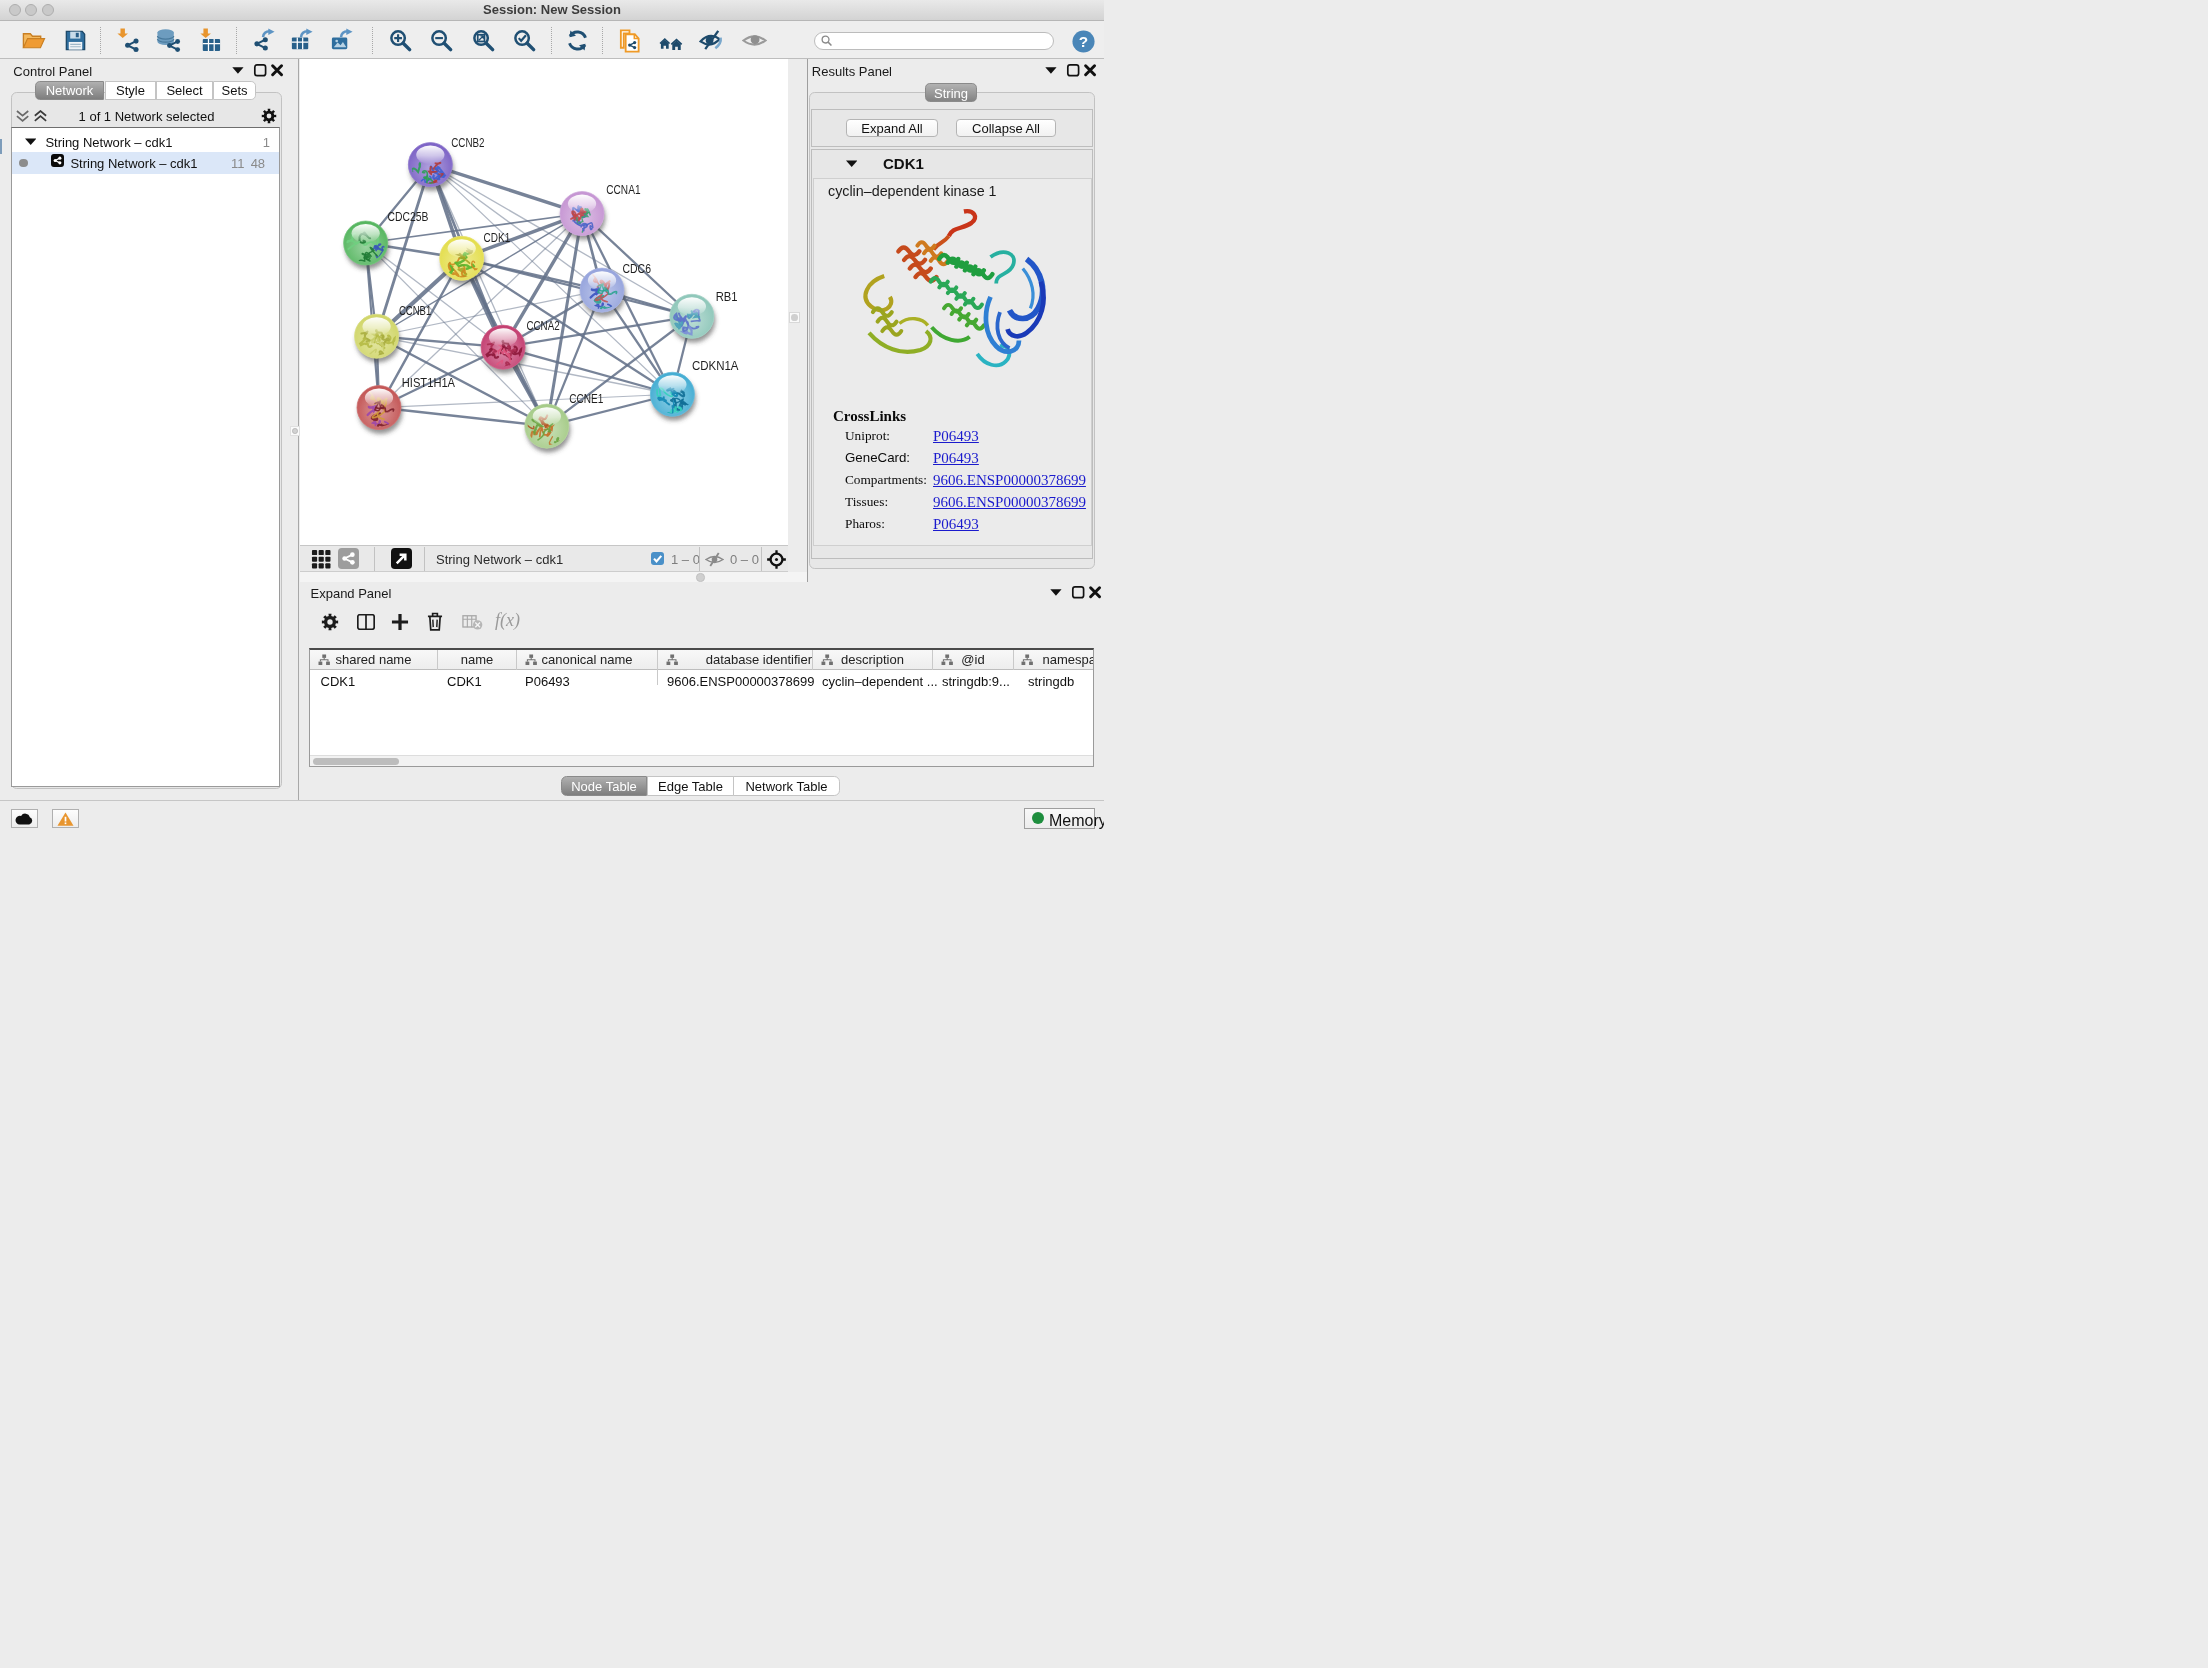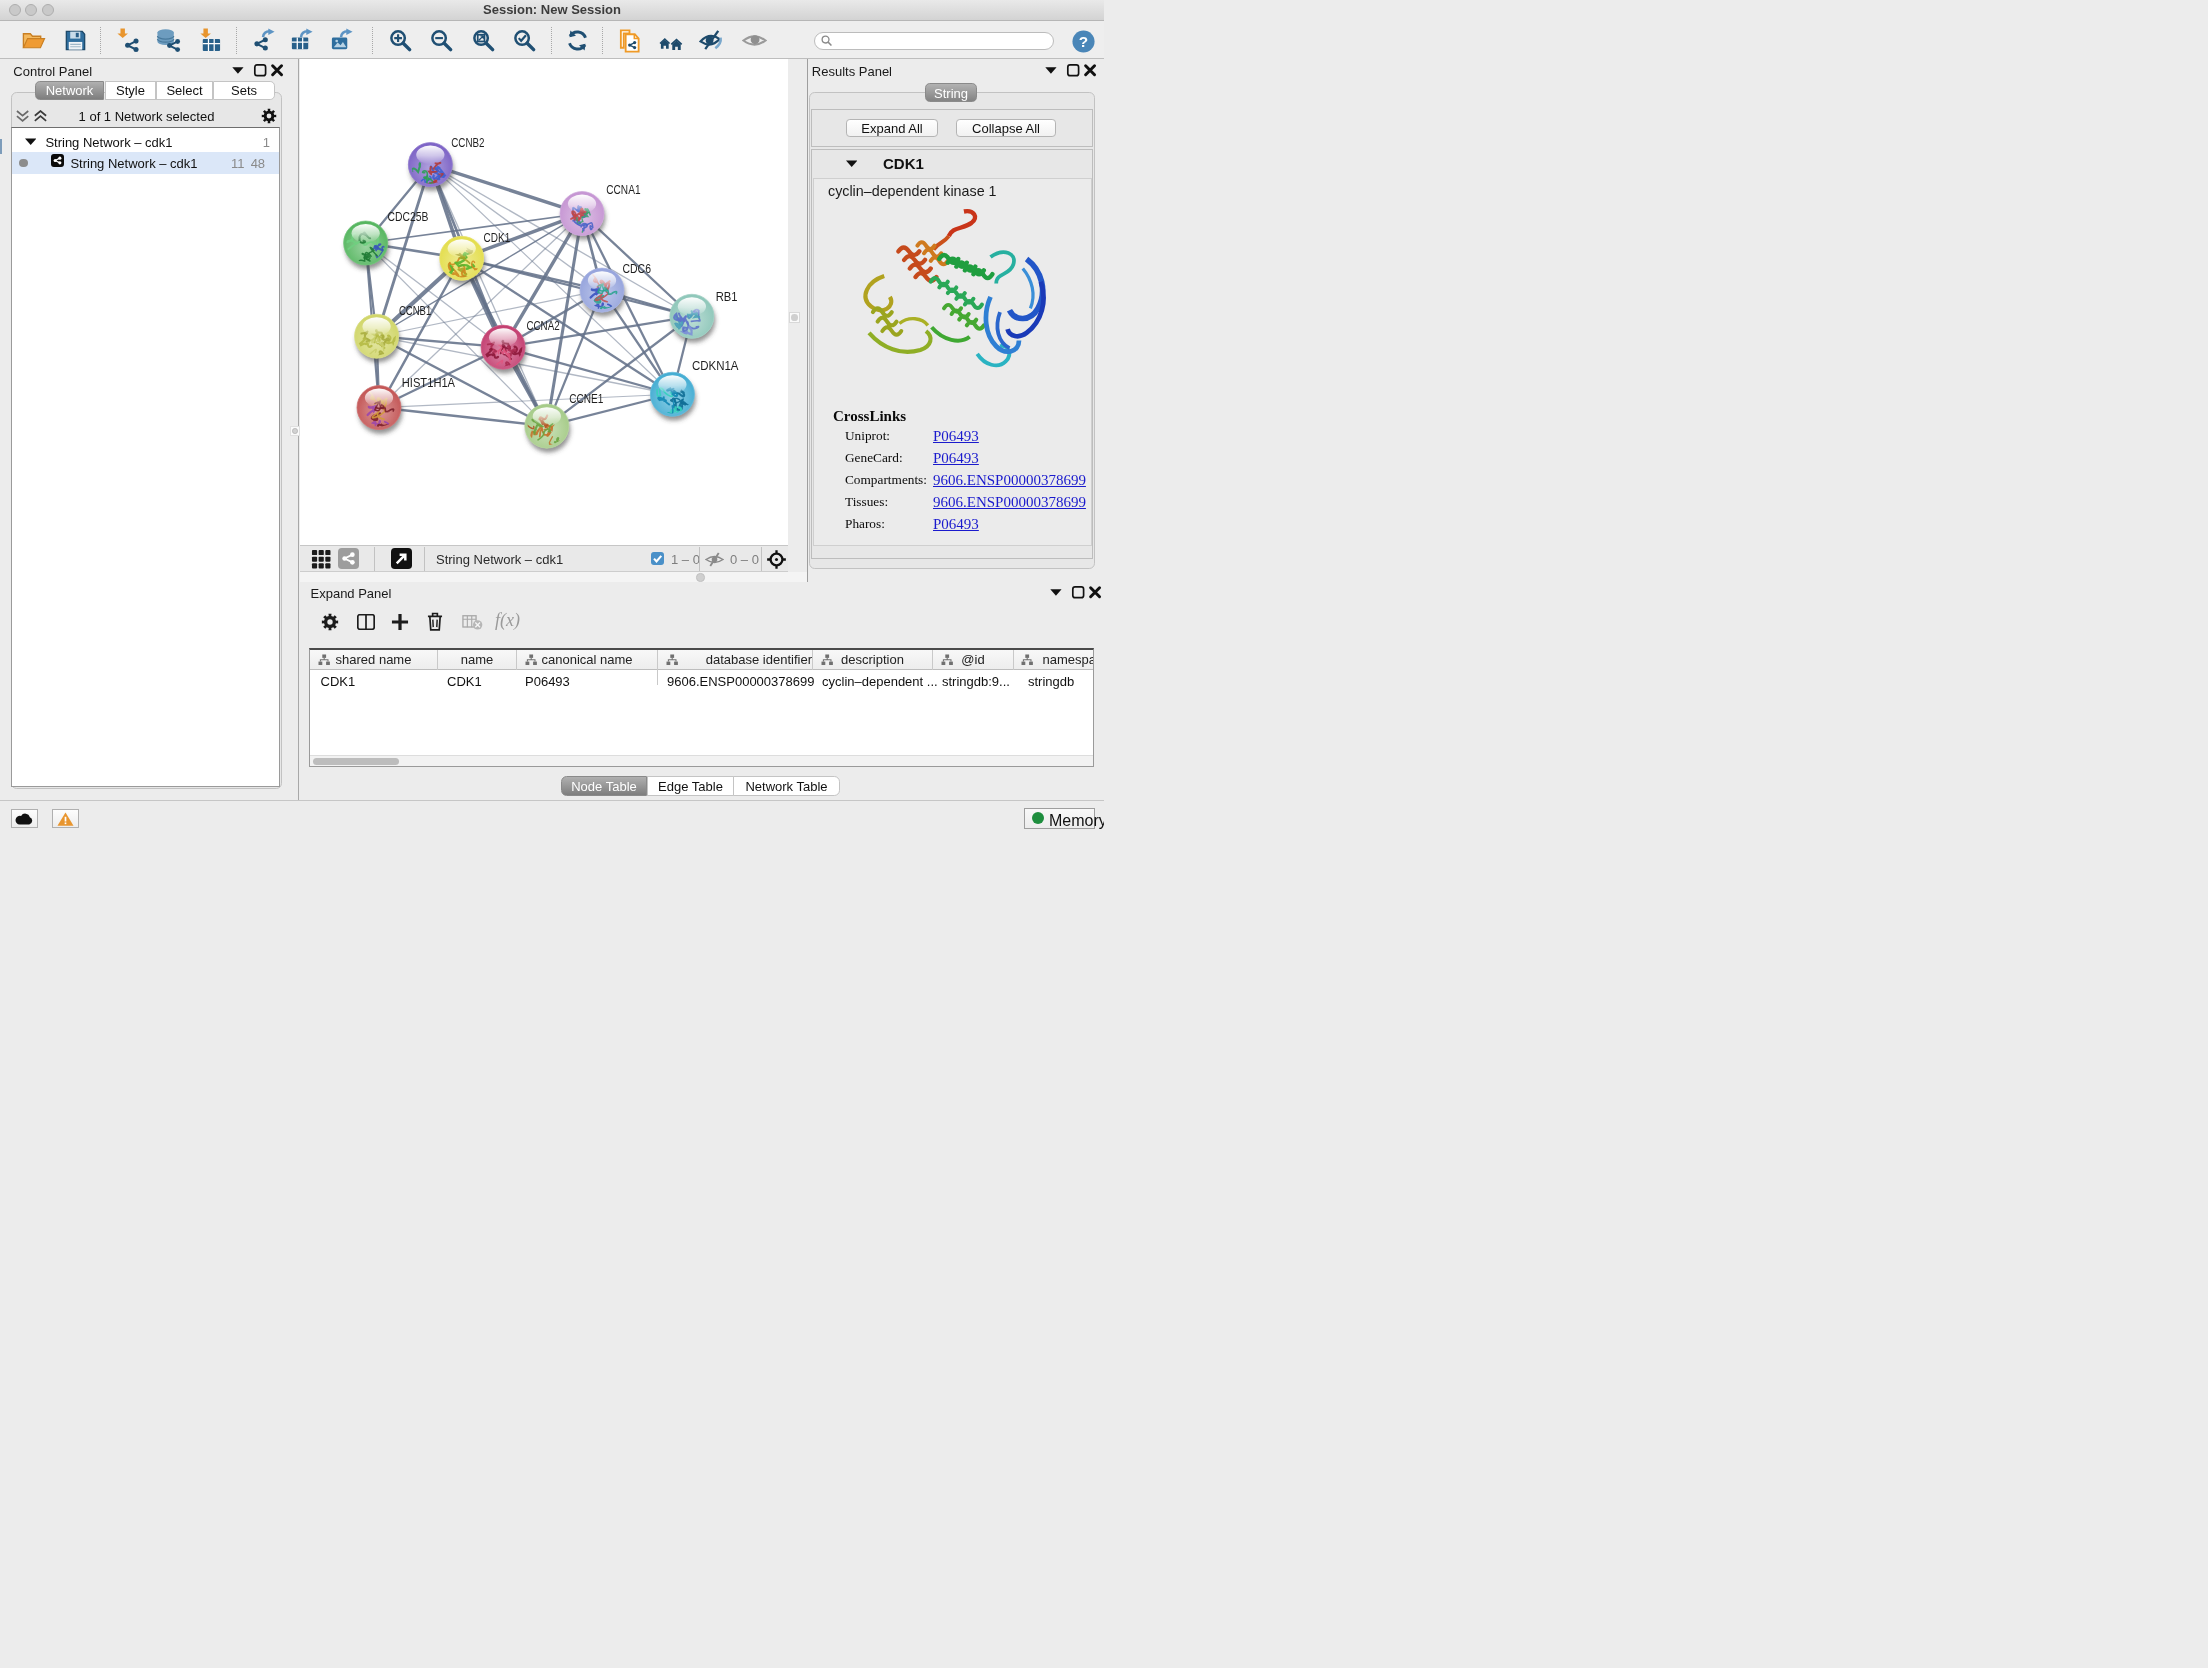--- a/index.html
+++ b/index.html
@@ -152,21 +152,21 @@
     <div class="abs ptitle" style="left:13.3px;top:4.8px">Control Panel</div>
     <svg width="57" height="15" viewBox="0 0 60 16" style="position:absolute;left:231px;top:3.8px">
       <path d="M1 4.5 h12 l-6 7 z" fill="#111"></path>
       <rect x="25" y="2" width="11.5" height="11.5" rx="2.4" fill="none" stroke="#111" stroke-width="1.8"></rect>
       <path d="M44 3 l9.5 9.5 M53.5 3 L44 12.5" stroke="#111" stroke-width="3.2" stroke-linecap="round"></path>
     </svg>
     <div class="abs" style="left:11px;top:33px;width:271px;height:697px;background:#e7e7e7;border:1px solid #c2c2c2;border-radius:5.7px"></div>
     <div class="tabbtn tabsel" style="left:35px;top:22px;width:69px;height:19px;border-radius:4.8px 0 0 4.8px;">Network</div>
     <div class="tabbtn" style="left:105px;top:22px;width:51px;height:19px;">Style</div>
     <div class="tabbtn" style="left:156px;top:22px;width:57px;height:19px;">Select</div>
-    <div class="tabbtn" style="left:213px;top:22px;width:62px;height:19px;border-radius:0 4.8px 4.8px 0;">Sets</div>
+    <div class="tabbtn" style="left:213px;top:22px;width:43px;height:19px;border-radius:0 4.8px 4.8px 0;">Sets</div>
     <svg width="32" height="12.4" viewBox="0 0 34 13" style="position:absolute;left:16px;top:51px">
       <path d="M1 1 l6 5 6-5 M1 6.5 l6 5 6-5" fill="none" stroke="#6a6a6a" stroke-width="1.8"></path>
       <path d="M20 6 l6-5 6 5 M20 11.5 l6-5 6 5" fill="none" stroke="#3a3a3a" stroke-width="1.8"></path>
     </svg>
     <div class="abs" style="left:11px;top:50px;width:271px;text-align:center;font-size:13px;color:#111">1 of 1 Network selected</div>
     <svg width="16" height="16" viewBox="0 0 17 17" style="position:absolute;left:261px;top:49px">
       <path d="M7.05 0.82 L9.95 0.82 L9.68 2.84 L11.66 3.66 L12.91 2.04 L14.96 4.09 L13.34 5.34 L14.16 7.32 L16.18 7.05 L16.18 9.95 L14.16 9.68 L13.34 11.66 L14.96 12.91 L12.91 14.96 L11.66 13.34 L9.68 14.16 L9.95 16.18 L7.05 16.18 L7.32 14.16 L5.34 13.34 L4.09 14.96 L2.04 12.91 L3.66 11.66 L2.84 9.68 L0.82 9.95 L0.82 7.05 L2.84 7.32 L3.66 5.34 L2.04 4.09 L4.09 2.04 L5.34 3.66 L7.32 2.84 Z M 11.05 8.5 A 2.55 2.55 0 1 0 5.95 8.5 A 2.55 2.55 0 1 0 11.05 8.5 Z" fill="#111" fill-rule="evenodd"></path>
     </svg>
     <div class="abs" style="left:11.4px;top:68px;width:269px;height:660px;background:#fff;border:1px solid #9a9a9a;border-top:1.9px solid #6e6e6e">
       <div class="abs" style="left:0;top:3.8px;width:100%;height:20px">
@@ -684,21 +684,21 @@
     <path d="M138 160 C146 172 160 176 168 168 C176 160 170 150 162 152" fill="none" stroke="#2ab3c2" stroke-width="4"></path>
     <path d="M190 60 C206 72 212 94 202 112 C194 126 178 126 172 114" fill="none" stroke="#2256c8" stroke-width="6"></path>
     <path d="M205 84 C212 104 206 126 190 138 C182 144 172 142 170 134" fill="none" stroke="#1a3ab8" stroke-width="5"></path>
     <path d="M152 100 C144 118 146 140 158 152 C168 162 182 158 182 146" fill="none" stroke="#2f7fd4" stroke-width="5"></path>
     <path d="M162 116 C156 132 160 148 172 154" fill="none" stroke="#2a66cc" stroke-width="4"></path>
     <path d="M186 70 C196 82 200 98 194 112" fill="none" stroke="#3a8fd8" stroke-width="3.4"></path>
   </svg>
 <div class="abs" style="left:833px;top:408px;font-family:'Liberation Serif',serif;font-size:15px;font-weight:bold;color:#0a0a0a">CrossLinks</div>
 <div class="abs" style="left:845px;top:428px;font-family:'Liberation Serif',serif;font-size:13.3px;color:#0a0a0a">Uniprot:</div>
 <div class="abs" style="left:933px;top:428px;font-family:'Liberation Serif',serif;font-size:15px;color:#1a1acd;text-decoration:underline">P06493</div>
-<div class="abs" style="left:845px;top:450px;font-family:Liberation Serif, serif;font-size:13.3px;color:#0a0a0a">GeneCard:</div>
+<div class="abs" style="left:845px;top:450px;font-family:Liberation Sans, sans-serif;font-size:13.3px;color:#0a0a0a">GeneCard:</div>
 <div class="abs" style="left:933px;top:450px;font-family:'Liberation Serif',serif;font-size:15px;color:#1a1acd;text-decoration:underline">P06493</div>
 <div class="abs" style="left:845px;top:472px;font-family:'Liberation Serif',serif;font-size:13.3px;color:#0a0a0a">Compartments:</div>
 <div class="abs" style="left:933px;top:472px;font-family:'Liberation Serif',serif;font-size:15px;color:#1a1acd;text-decoration:underline">9606.ENSP00000378699</div>
 <div class="abs" style="left:845px;top:494px;font-family:'Liberation Serif',serif;font-size:13.3px;color:#0a0a0a">Tissues:</div>
 <div class="abs" style="left:933px;top:494px;font-family:'Liberation Serif',serif;font-size:15px;color:#1a1acd;text-decoration:underline">9606.ENSP00000378699</div>
 <div class="abs" style="left:845px;top:516px;font-family:'Liberation Serif',serif;font-size:13.3px;color:#0a0a0a">Pharos:</div>
 <div class="abs" style="left:933px;top:516px;font-family:'Liberation Serif',serif;font-size:15px;color:#1a1acd;text-decoration:underline">P06493</div>
 <div class="abs" style="left:300px;top:582px;width:804px;height:218px;background:#ececec">
     <div class="abs ptitle" style="left:10.5px;top:3.8px">Expand Panel</div>
     <svg width="57" height="15" viewBox="0 0 60 16" style="position:absolute;left:749px;top:2.9px">

